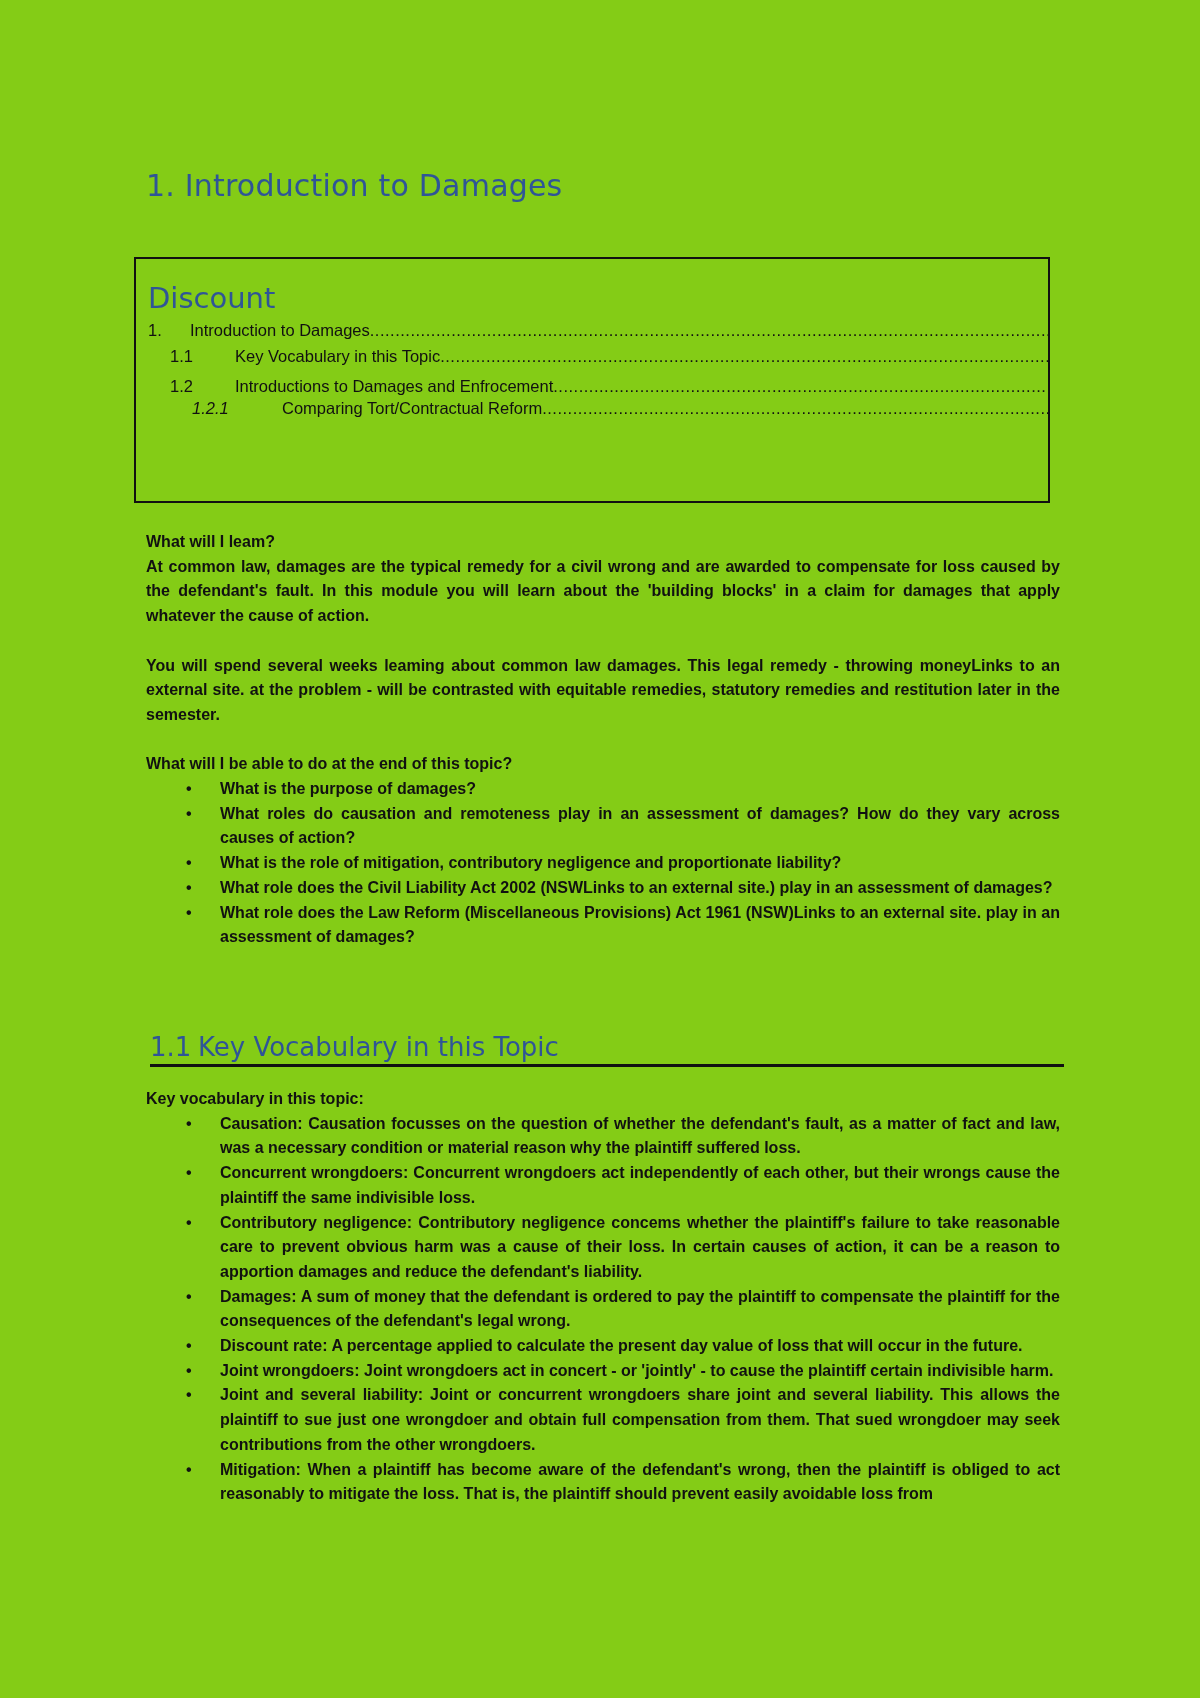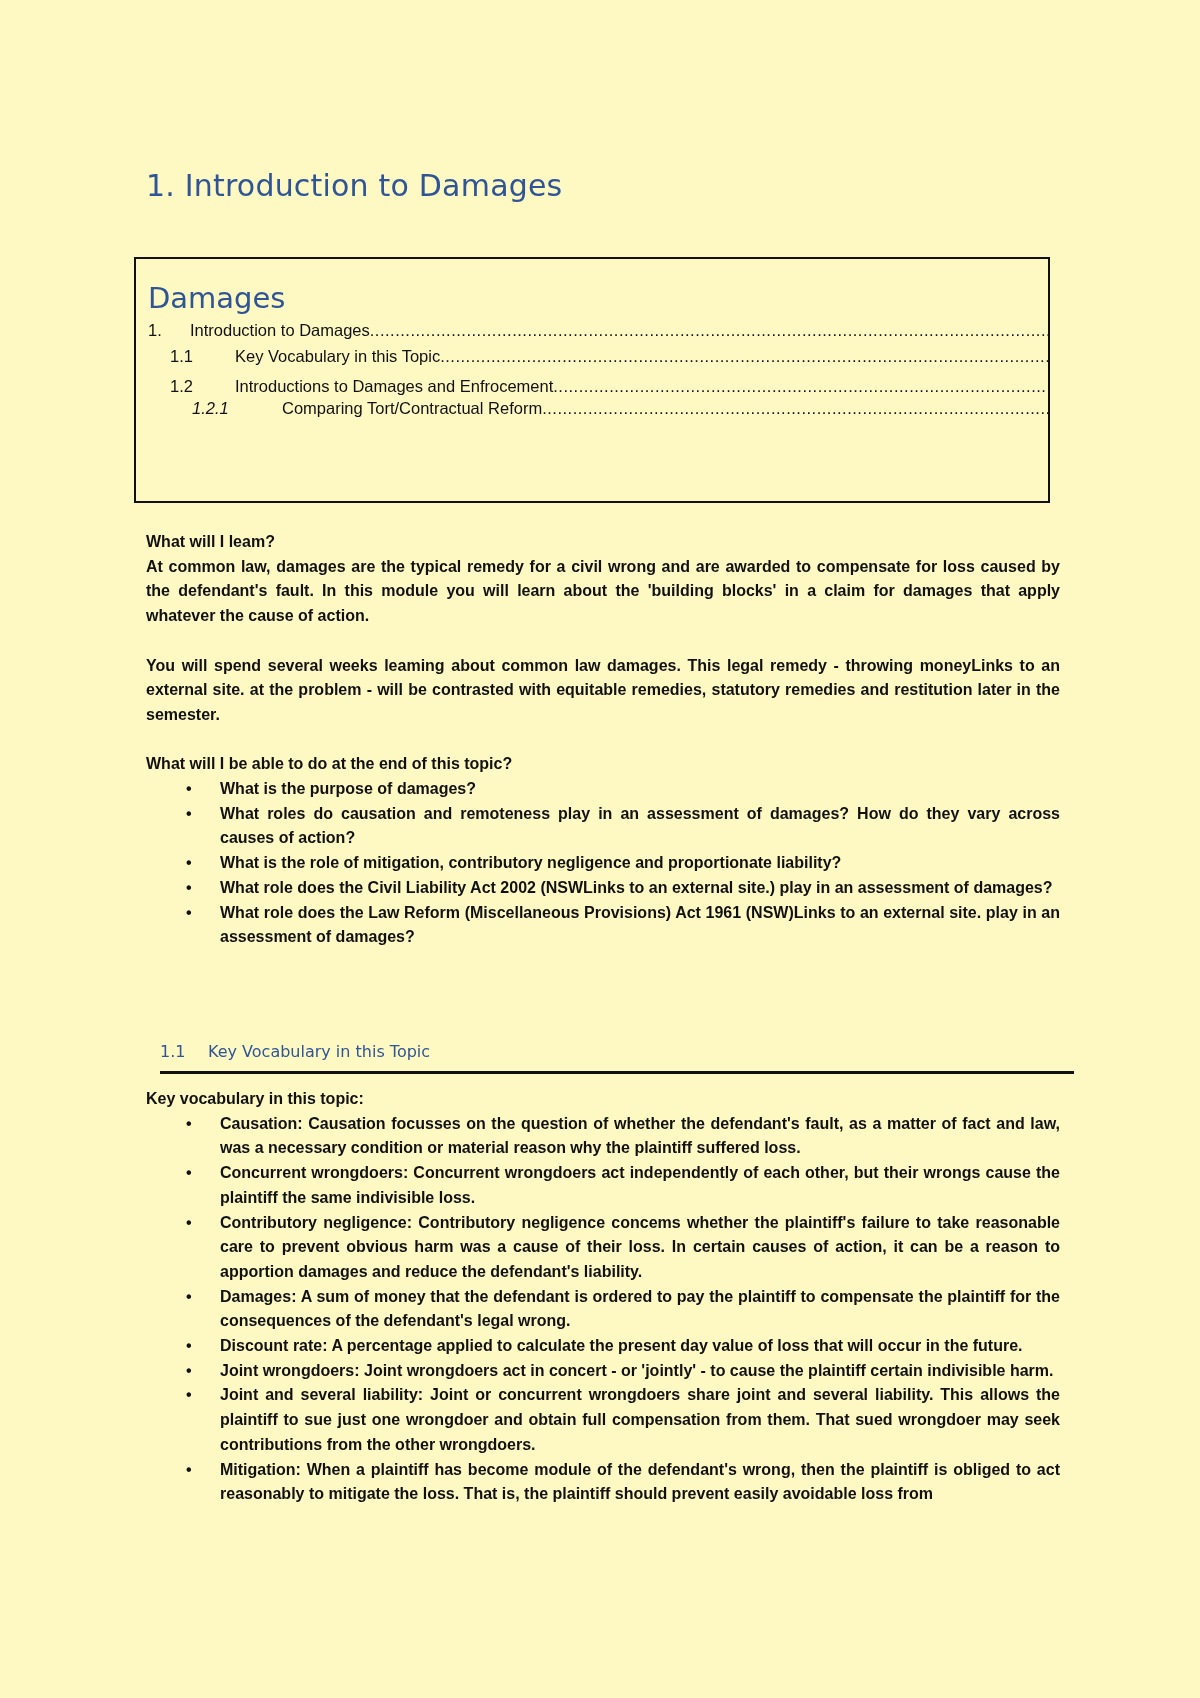--- a/index.html
+++ b/index.html
@@ -1,49 +1,49 @@
 <!DOCTYPE html>
 <html><head>
   <meta charset="utf-8">
   <style>
     html, body { margin: 0; padding: 0; background: #ffffff; }
     body { width: 1200px; height: 1698px; position: relative; overflow: hidden; font-family: "Liberation Sans", sans-serif; color: #111; }
-    .page { position: absolute; left: 0; top: 0; width: 1200px; height: 1698px; background: #fef9c3; }
+    .page { position: absolute; left: 0; top: 0; width: 1200px; height: 1698px; background: #84cc16; }
 
     .h1 { position: absolute; left: 146px; top: 168px; font-family: "DejaVu Sans", sans-serif; font-size: 30px; color: #2f5597; letter-spacing: 0.2px; margin: 0; font-weight: normal; }
 
     .toc-box { position: absolute; left: 134px; top: 257px; width: 916px; height: 246px; border: 2px solid #111; box-sizing: border-box; }
     .toc-title { position: absolute; left: 12px; top: 22px; font-family: "DejaVu Sans", sans-serif; font-size: 29px; color: #2f5597; margin: 0; font-weight: normal; }
     .toc-entry { position: absolute; right: 0; height: 24px; font-size: 16.5px; font-family: "Liberation Sans", sans-serif; color: #111; display: flex; align-items: baseline; white-space: nowrap; overflow: hidden; }
     .toc-num { display: inline-block; }
     .toc-text { display: inline-block; }
     .toc-leader { flex: 1; overflow: hidden; letter-spacing: 0.5px; }
     .toc-leader::after { content: "........................................................................................................................................................................................................................................................................"; }
 
     .body-text { position: absolute; left: 146px; width: 914px; font-size: 16px; line-height: 24.7px; font-weight: bold; color: #111; }
     .para { margin: 0; text-align: justify; }
     .para-left { margin: 0; }
     .spacer { height: 24.7px; }
 
     ul.bullets { list-style: none; margin: 0; padding: 0; }
     ul.bullets li { position: relative; padding-left: 74px; text-align: justify; }
     ul.bullets li .dot { position: absolute; left: 40px; top: 0; }
 
-    .h2 { position: absolute; left: 146px; top: 1028px; width: 914px; font-family: "DejaVu Sans", sans-serif; font-size: 16px; color: #2f5597; margin: 14px; font-weight: normal; padding-bottom: 10px; border-bottom: 3px solid #111; }
+    .h2 { position: absolute; left: 146px; top: 1028px; width: 914px; font-family: "DejaVu Sans", sans-serif; font-size: 26px; color: #2f5597; margin: 4px; font-weight: normal; padding-bottom: 2px; border-bottom: 3px solid #111; }
     .h2 .num { display: inline-block; width: 48px; }
   </style>
 </head>
 <body>
 
 <div class="page">
 
   <h1 class="h1">1. Introduction to Damages</h1>
 
   <div class="toc-box">
-    <h2 class="toc-title">Damages</h2>
+    <h2 class="toc-title">Discount</h2>
 
     <div class="toc-entry" style="left:12px; top:62px;">
       <span class="toc-num" style="width:42px;">1.</span>
       <span class="toc-text">Introduction to Damages</span>
       <span class="toc-leader"></span>
     </div>
     <div class="toc-entry" style="left:34px; top:88px;">
       <span class="toc-num" style="width:65px;">1.1</span>
       <span class="toc-text">Key Vocabulary in this Topic</span>
       <span class="toc-leader"></span>
@@ -83,17 +83,17 @@
   <div class="body-text" style="top:1087px;">
     <p class="para-left">Key vocabulary in this topic:</p>
     <ul class="bullets">
       <li><span class="dot">•</span><span>Causation: Causation focusses on the question of whether the defendant's fault, as a matter of fact and law, was a necessary condition or material reason why the plaintiff suffered loss.</span></li>
       <li><span class="dot">•</span><span>Concurrent wrongdoers: Concurrent wrongdoers act independently of each other, but their wrongs cause the plaintiff the same indivisible loss.</span></li>
       <li><span class="dot">•</span><span>Contributory negligence: Contributory negligence concems whether the plaintiff's failure to take reasonable care to prevent obvious harm was a cause of their loss. In certain causes of action, it can be a reason to apportion damages and reduce the defendant's liability.</span></li>
       <li><span class="dot">•</span><span>Damages: A sum of money that the defendant is ordered to pay the plaintiff to compensate the plaintiff for the consequences of the defendant's legal wrong.</span></li>
       <li><span class="dot">•</span><span>Discount rate: A percentage applied to calculate the present day value of loss that will occur in the future.</span></li>
       <li><span class="dot">•</span><span>Joint wrongdoers: Joint wrongdoers act in concert - or 'jointly' - to cause the plaintiff certain indivisible harm.</span></li>
       <li><span class="dot">•</span><span>Joint and several liability: Joint or concurrent wrongdoers share joint and several liability. This allows the plaintiff to sue just one wrongdoer and obtain full compensation from them. That sued wrongdoer may seek contributions from the other wrongdoers.</span></li>
-      <li><span class="dot">•</span><span>Mitigation: When a plaintiff has become module of the defendant's wrong, then the plaintiff is obliged to act reasonably to mitigate the loss. That is, the plaintiff should prevent easily avoidable loss from</span></li>
+      <li><span class="dot">•</span><span>Mitigation: When a plaintiff has become aware of the defendant's wrong, then the plaintiff is obliged to act reasonably to mitigate the loss. That is, the plaintiff should prevent easily avoidable loss from</span></li>
     </ul>
   </div>
 
 </div>
 
 </body></html>

